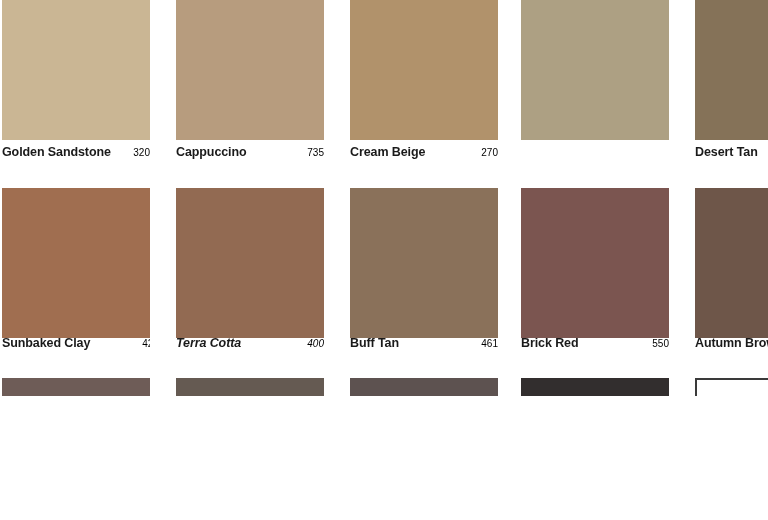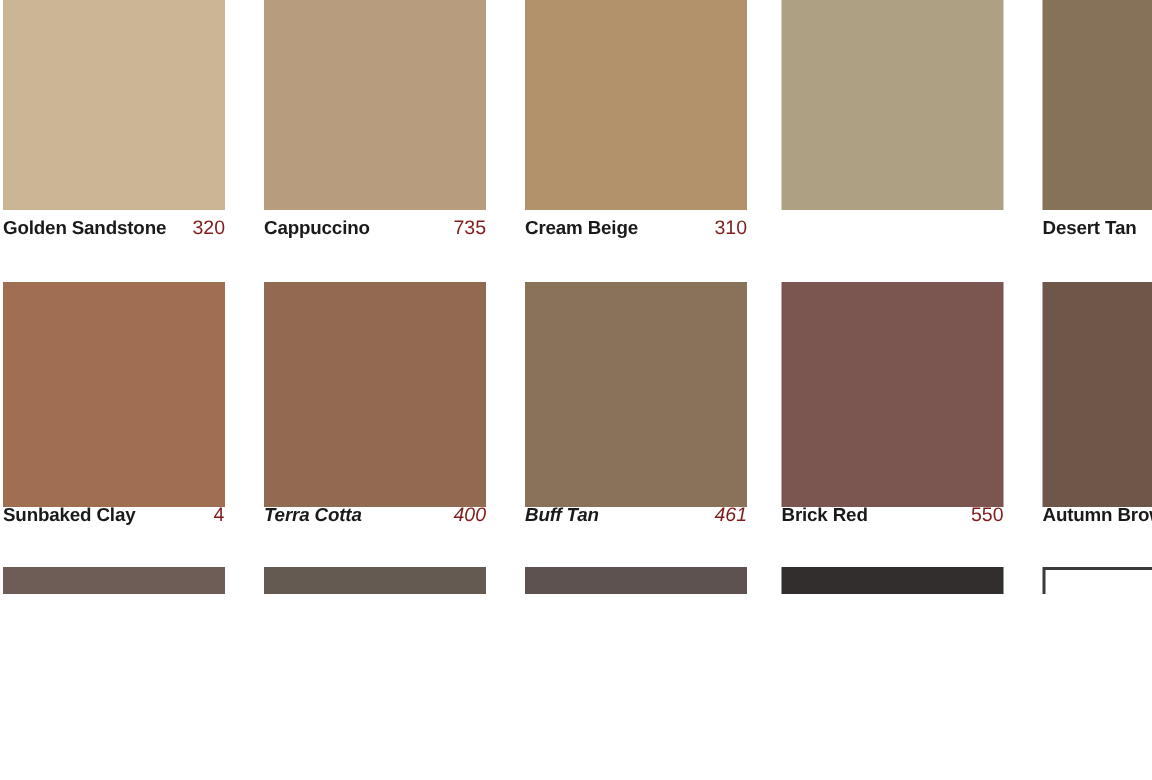--- a/index.html
+++ b/index.html
@@ -57,23 +57,23 @@
 
   .swatch-name {
     font-size: 12.5px;
     font-weight: bold;
     color: #1a1a1a;
     letter-spacing: -0.1px;
     line-height: 16px;
   }
 
   .swatch-code {
-    font-size: 13px;
+    font-size: 10px;
     font-weight: normal;
-    color: #7f1d1d;
+    color: #000000;
     line-height: 16px;
     padding-left: 8px;
   }
 </style>
 </head>
 <body>
 
 <div id="swatch-grid">
     <div class="swatch-cell" style="left: 2px; top: 0px; width: 148px; height: 520px;">
       <div class="swatch-chip" style="top: -12px; height: 152px; background: rgb(202, 182, 148);"></div>
@@ -86,21 +86,21 @@
       <div class="swatch-chip" style="top: -12px; height: 152px; background: rgb(183, 156, 126);"></div>
       <div class="swatch-caption" style="top: 144px;">
         <span class="swatch-name">Cappuccino</span>
         <span class="swatch-code">735</span>
       </div>
     </div>
     <div class="swatch-cell" style="left: 350px; top: 0px; width: 148px; height: 520px;">
       <div class="swatch-chip" style="top: -12px; height: 152px; background: rgb(177, 146, 107);"></div>
       <div class="swatch-caption" style="top: 144px;">
         <span class="swatch-name">Cream Beige</span>
-        <span class="swatch-code">310</span>
+        <span class="swatch-code">270</span>
       </div>
     </div>
     <div class="swatch-cell" style="left: 521px; top: 0px; width: 148px; height: 520px;">
       <div class="swatch-chip" style="top: -12px; height: 152px; background: rgb(173, 160, 131);"></div>
     </div>
     <div class="swatch-cell" style="left: 695px; top: 0px; width: 148px; height: 520px;">
       <div class="swatch-chip" style="top: -12px; height: 152px; background: rgb(133, 114, 88);"></div>
       <div class="swatch-caption" style="top: 144px;">
         <span class="swatch-name">Desert Tan</span>
         <span class="swatch-code"></span>
@@ -113,21 +113,21 @@
         <span class="swatch-code">429</span>
       </div>
     </div>
     <div class="swatch-cell" style="left: 176px; top: 0px; width: 148px; height: 520px;">
       <div class="swatch-chip" style="top: 188px; height: 150px; background: rgb(146, 106, 82);"></div>
       <div class="swatch-caption" style="top: 335px; font-style: italic;">
         <span class="swatch-name">Terra Cotta</span>
         <span class="swatch-code">400</span>
       </div>
     </div>
-    <div class="swatch-cell" style="left: 350px; top: 0px; width: 148px; height: 520px; font-style: italic;">
+    <div class="swatch-cell" style="left: 350px; top: 0px; width: 148px; height: 520px;">
       <div class="swatch-chip" style="top: 188px; height: 150px; background: rgb(138, 113, 90);"></div>
       <div class="swatch-caption" style="top: 335px;">
         <span class="swatch-name">Buff Tan</span>
         <span class="swatch-code">461</span>
       </div>
     </div>
     <div class="swatch-cell" style="left: 521px; top: 0px; width: 148px; height: 520px;">
       <div class="swatch-chip" style="top: 188px; height: 150px; background: rgb(123, 85, 80);"></div>
       <div class="swatch-caption" style="top: 335px;">
         <span class="swatch-name">Brick Red</span>

